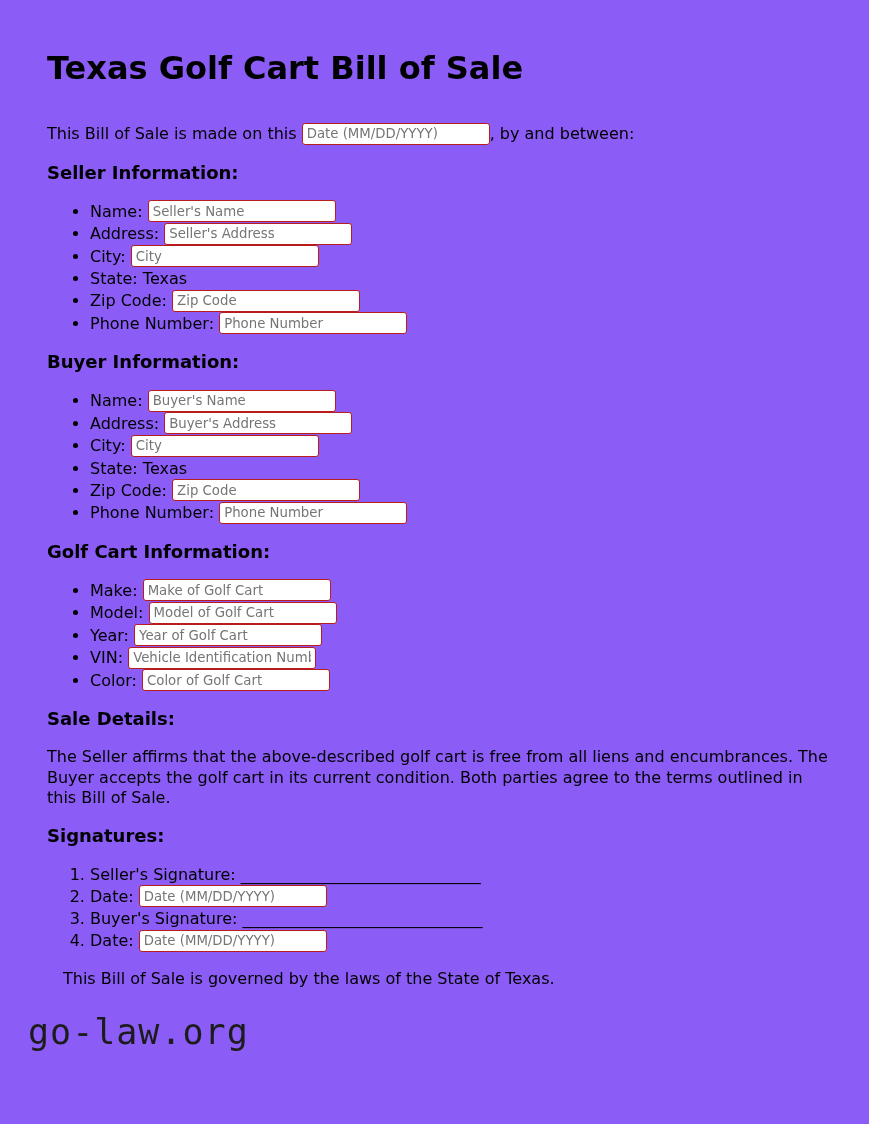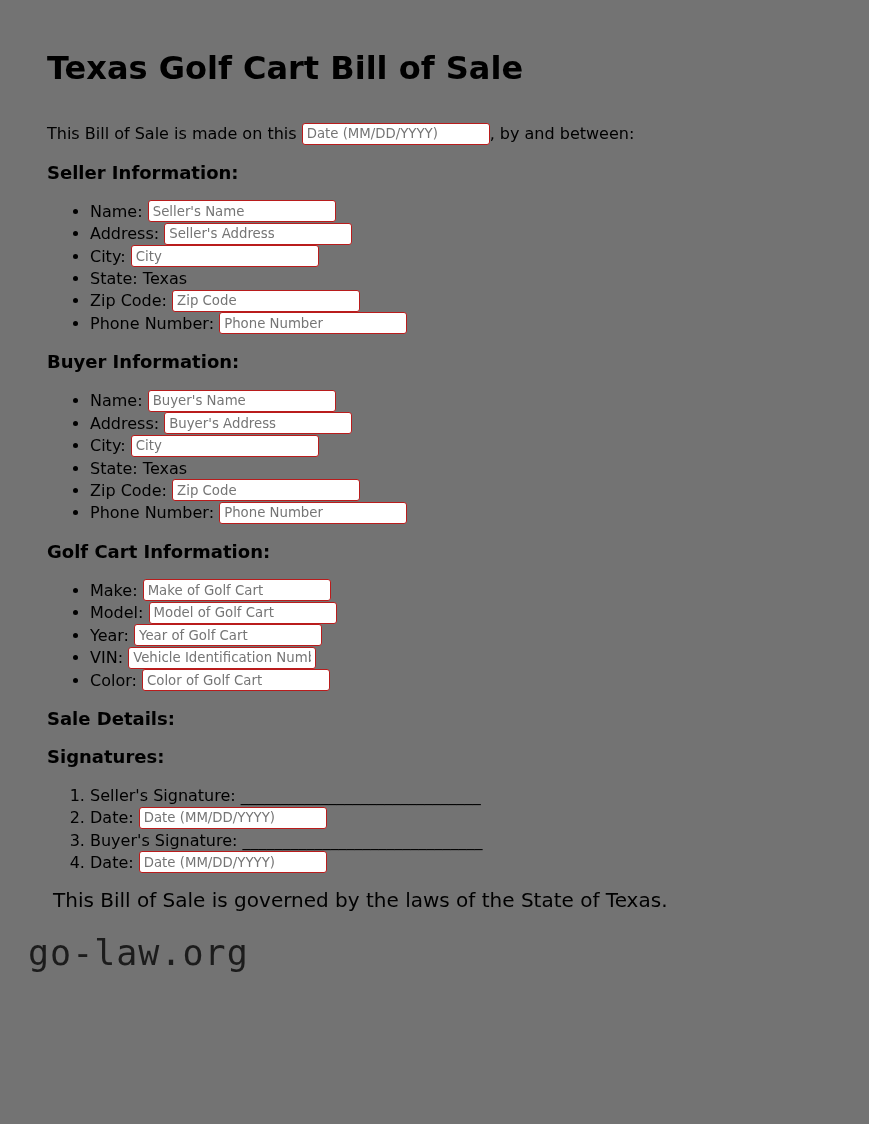--- a/index.html
+++ b/index.html
@@ -2,21 +2,21 @@
 <html><head>
 <meta charset="utf-8">
 <style>
   * { box-sizing: border-box; }
   html, body { margin: 0; padding: 0; background: #ffffff; }
   body { font-family: "DejaVu Sans", sans-serif; color: #000; }
   .page {
     width: 869px;
     height: 1124px;
     padding: 50px 47px 0 47px;
-    background: #737373;
+    background: #8b5cf6;
     overflow: hidden;
   }
   h1.doc-title {
     font-size: 32px;
     line-height: 37px;
     margin: 0 0 36px 0;
     font-weight: bold;
   }
   p.intro { font-size: 16px; line-height: 22px; margin: 0; }
   h2.section-heading {
@@ -46,21 +46,21 @@
     top: -1px;
   }
   input.tbox::placeholder { color: #757575; opacity: 1; }
   p.affirmation {
     font-size: 16px;
     line-height: 20.5px;
     margin: 17px 0 0 0;
     width: 786px;
   }
   .sig-line { white-space: nowrap; letter-spacing: 0; }
-  p.closing { font-size: 20px; line-height: 22px; margin: 15px 0 0 6px; }
+  p.closing { font-size: 16px; line-height: 22px; margin: 15px 0 0 16px; }
   .brand-footer {
     font-family: "DejaVu Sans Mono", monospace;
     font-size: 35px;
     line-height: 41px;
     color: #1c1c1c;
     margin: 22px 0 16px -19px;
     letter-spacing: 1px;
   }
 </style>
 </head>
@@ -146,20 +146,21 @@
       <input class="tbox" type="text" placeholder="Vehicle Identification Number" style="">
     </li>
     <li>
       <span>Color:</span>
       <input class="tbox" type="text" placeholder="Color of Golf Cart" style="">
     </li>
   </ul>
 
   <h2 class="section-heading">Sale Details:</h2>
 
+  <p class="affirmation">The Seller affirms that the above-described golf cart is free from all liens and encumbrances. The Buyer accepts the golf cart in its current condition. Both parties agree to the terms outlined in this Bill of Sale.</p>
 
   <h2 class="section-heading">Signatures:</h2>
   <ol class="sig-list">
     <li>
       <span>Seller's Signature:</span>
       <span class="sig-line">______________________________</span>
     </li>
     <li>
       <span>Date:</span>
       <input class="tbox" type="text" placeholder="Date (MM/DD/YYYY)" style="">

